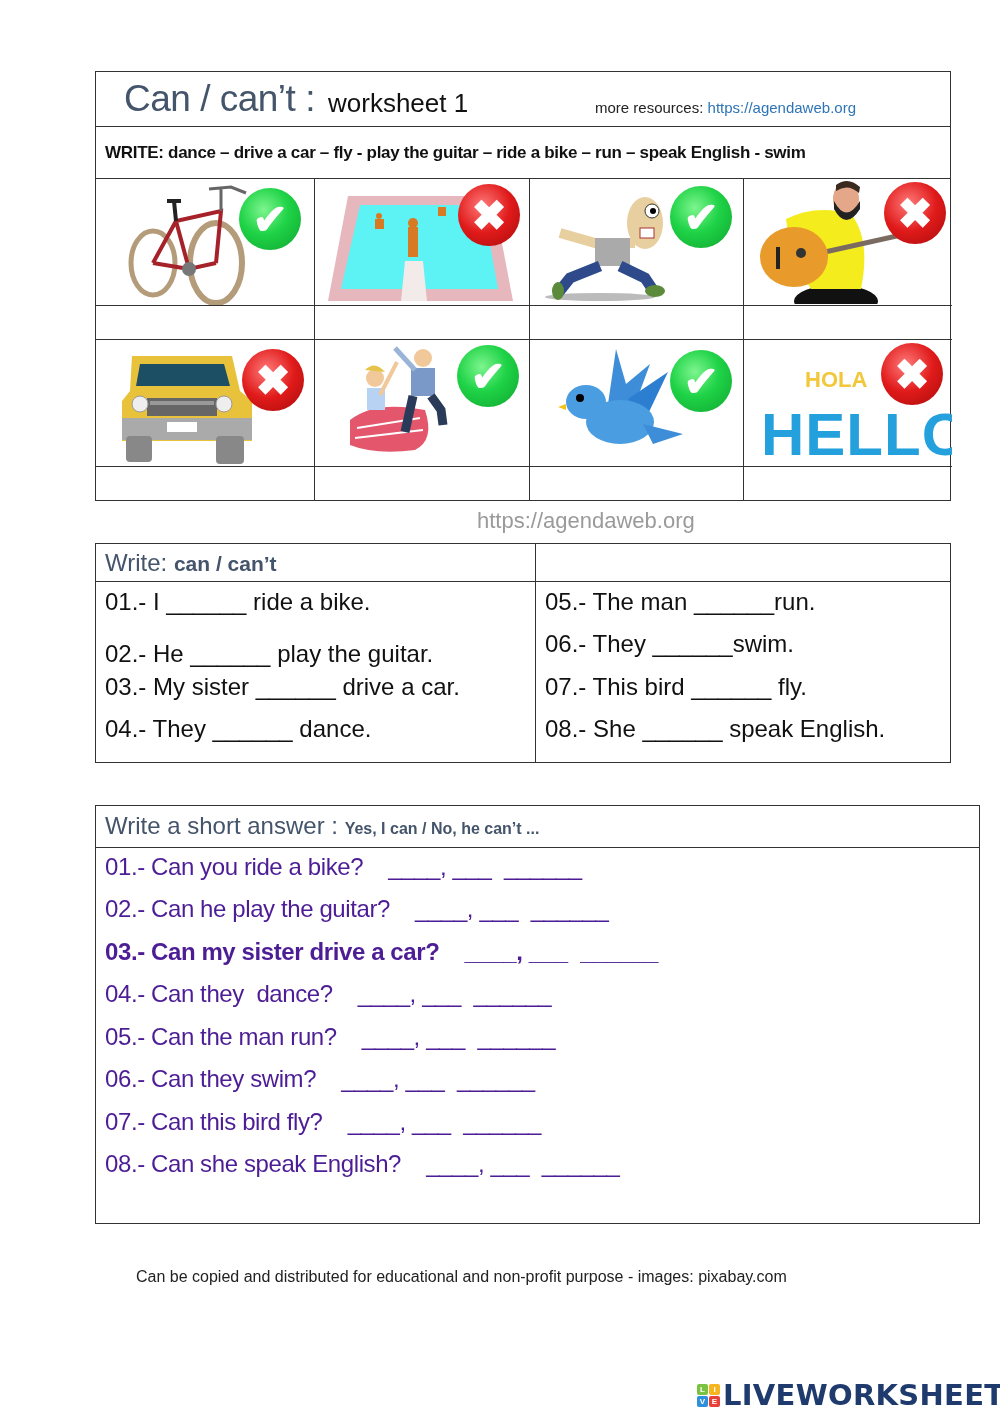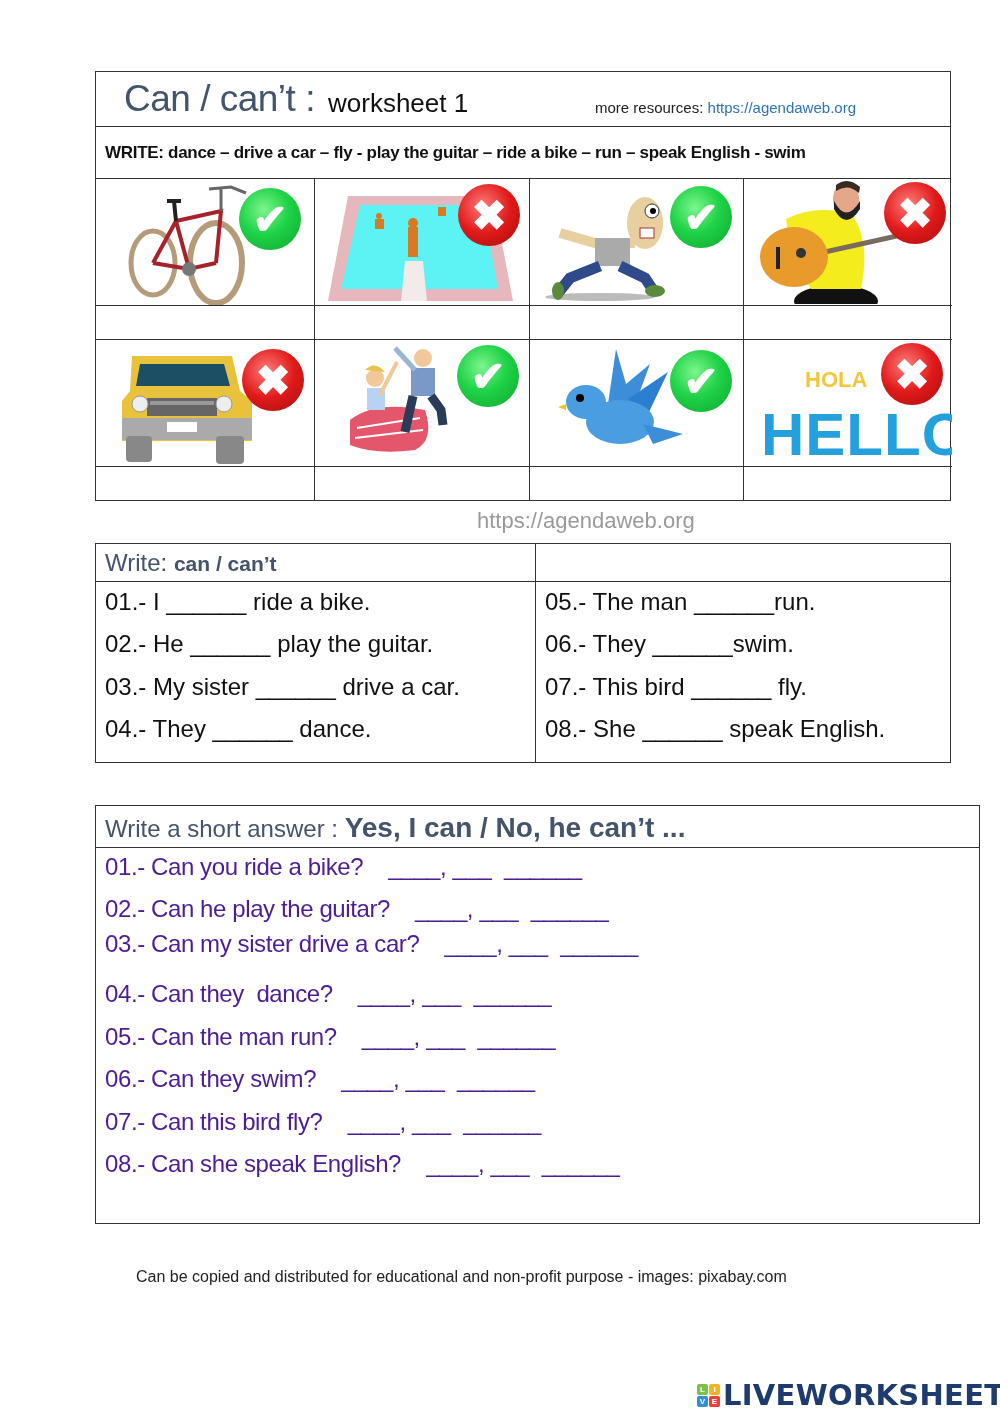--- a/index.html
+++ b/index.html
@@ -34,21 +34,21 @@
   .sec2 .head { position: absolute; left: 0; top: 0; width: 100%; height: 38px; border-bottom: 1px solid #333; }
   .sec2 .divider { position: absolute; left: 439px; top: 0; width: 1px; height: 100%; background: #333; }
   .sec2 .head-label { position: absolute; left: 9px; top: 5px; font-family: "Liberation Sans", sans-serif; font-size: 24px; color: #44546a; }
   .sec2 .head-label b { font-size: 21px; }
   .sent { position: absolute; font-size: 24px; color: #111; white-space: pre; }
 
   
   .sec3 { position: absolute; left: 95px; top: 805px; width: 885px; height: 419px; border: 1px solid #333; }
   .sec3 .head { position: absolute; left: 0; top: 0; width: 100%; height: 42px; border-bottom: 1px solid #333; }
   .sec3 .head-label { position: absolute; left: 9px; top: 6px; font-size: 24px; color: #44546a; }
-  .sec3 .head-label b { font-size: 28px; }
+  .sec3 .head-label b { font-size: 16px; }
   .q { position: absolute; left: 9px; font-size: 24px; color: #4c1d95; white-space: pre; letter-spacing: -0.4px; }
 
   .footer { position: absolute; left: 136px; top: 1268px; font-size: 16px; color: #222; }
 
   .lw { position: absolute; left: 697px; top: 1378px; display: flex; align-items: center; }
   .lw-blocks { display: grid; grid-template-columns: 11px 11px; grid-template-rows: 11px 11px; gap: 1px; margin-right: 3px; }
   .lw-blocks span { display: flex; align-items: center; justify-content: center; font-size: 8px; font-weight: bold; color: #fff; border-radius: 2px; }
   .lw-text { font-size: 29px; font-weight: bold; color: #1f3b6e; letter-spacing: 0.3px; font-family: "DejaVu Sans", sans-serif; }
 </style>
 </head>
@@ -208,37 +208,37 @@
 
 <div class="watermark">https://agendaweb.org</div>
 
 <div class="sec2">
   <div class="head">
     <span class="head-label"><span>Write: </span><b>can / can’t</b></span>
   </div>
   <div class="divider"></div>
 
   <span class="sent" style="left:9px;top:44px;">01.- I ______ ride a bike.</span>
-  <span class="sent" style="left:9px;top:86px;">02.- He ______ play the guitar.</span>
+  <span class="sent" style="left:9px;top:96px;">02.- He ______ play the guitar.</span>
   <span class="sent" style="left:9px;top:129px;">03.- My sister ______ drive a car.</span>
   <span class="sent" style="left:9px;top:171px;">04.- They ______ dance.</span>
 
   <span class="sent" style="left:449px;top:44px;">05.- The man ______run.</span>
   <span class="sent" style="left:449px;top:86px;">06.- They ______swim.</span>
   <span class="sent" style="left:449px;top:129px;">07.- This bird ______ fly.</span>
   <span class="sent" style="left:449px;top:171px;">08.- She ______ speak English.</span>
 </div>
 
 <div class="sec3">
   <div class="head">
     <span class="head-label"><span>Write a short answer : </span><b>Yes, I can / No, he can’t ...</b></span>
   </div>
   <span class="q" style="top:47px;">01.- Can you ride a bike?    ____, ___  ______</span>
   <span class="q" style="top:89px;">02.- Can he play the guitar?    ____, ___  ______</span>
-  <span class="q" style="top:124px;">03.- Can my sister drive a car?    ____, ___  ______</span>
+  <span class="q" style="top:132px;font-weight:bold;">03.- Can my sister drive a car?    ____, ___  ______</span>
   <span class="q" style="top:174px;">04.- Can they  dance?    ____, ___  ______</span>
   <span class="q" style="top:217px;">05.- Can the man run?    ____, ___  ______</span>
   <span class="q" style="top:259px;">06.- Can they swim?    ____, ___  ______</span>
   <span class="q" style="top:302px;">07.- Can this bird fly?    ____, ___  ______</span>
   <span class="q" style="top:344px;">08.- Can she speak English?    ____, ___  ______</span>
 </div>
 
 <div class="footer">Can be copied and distributed for educational and non-profit purpose  - images: pixabay.com</div>
 
 <div class="lw">

